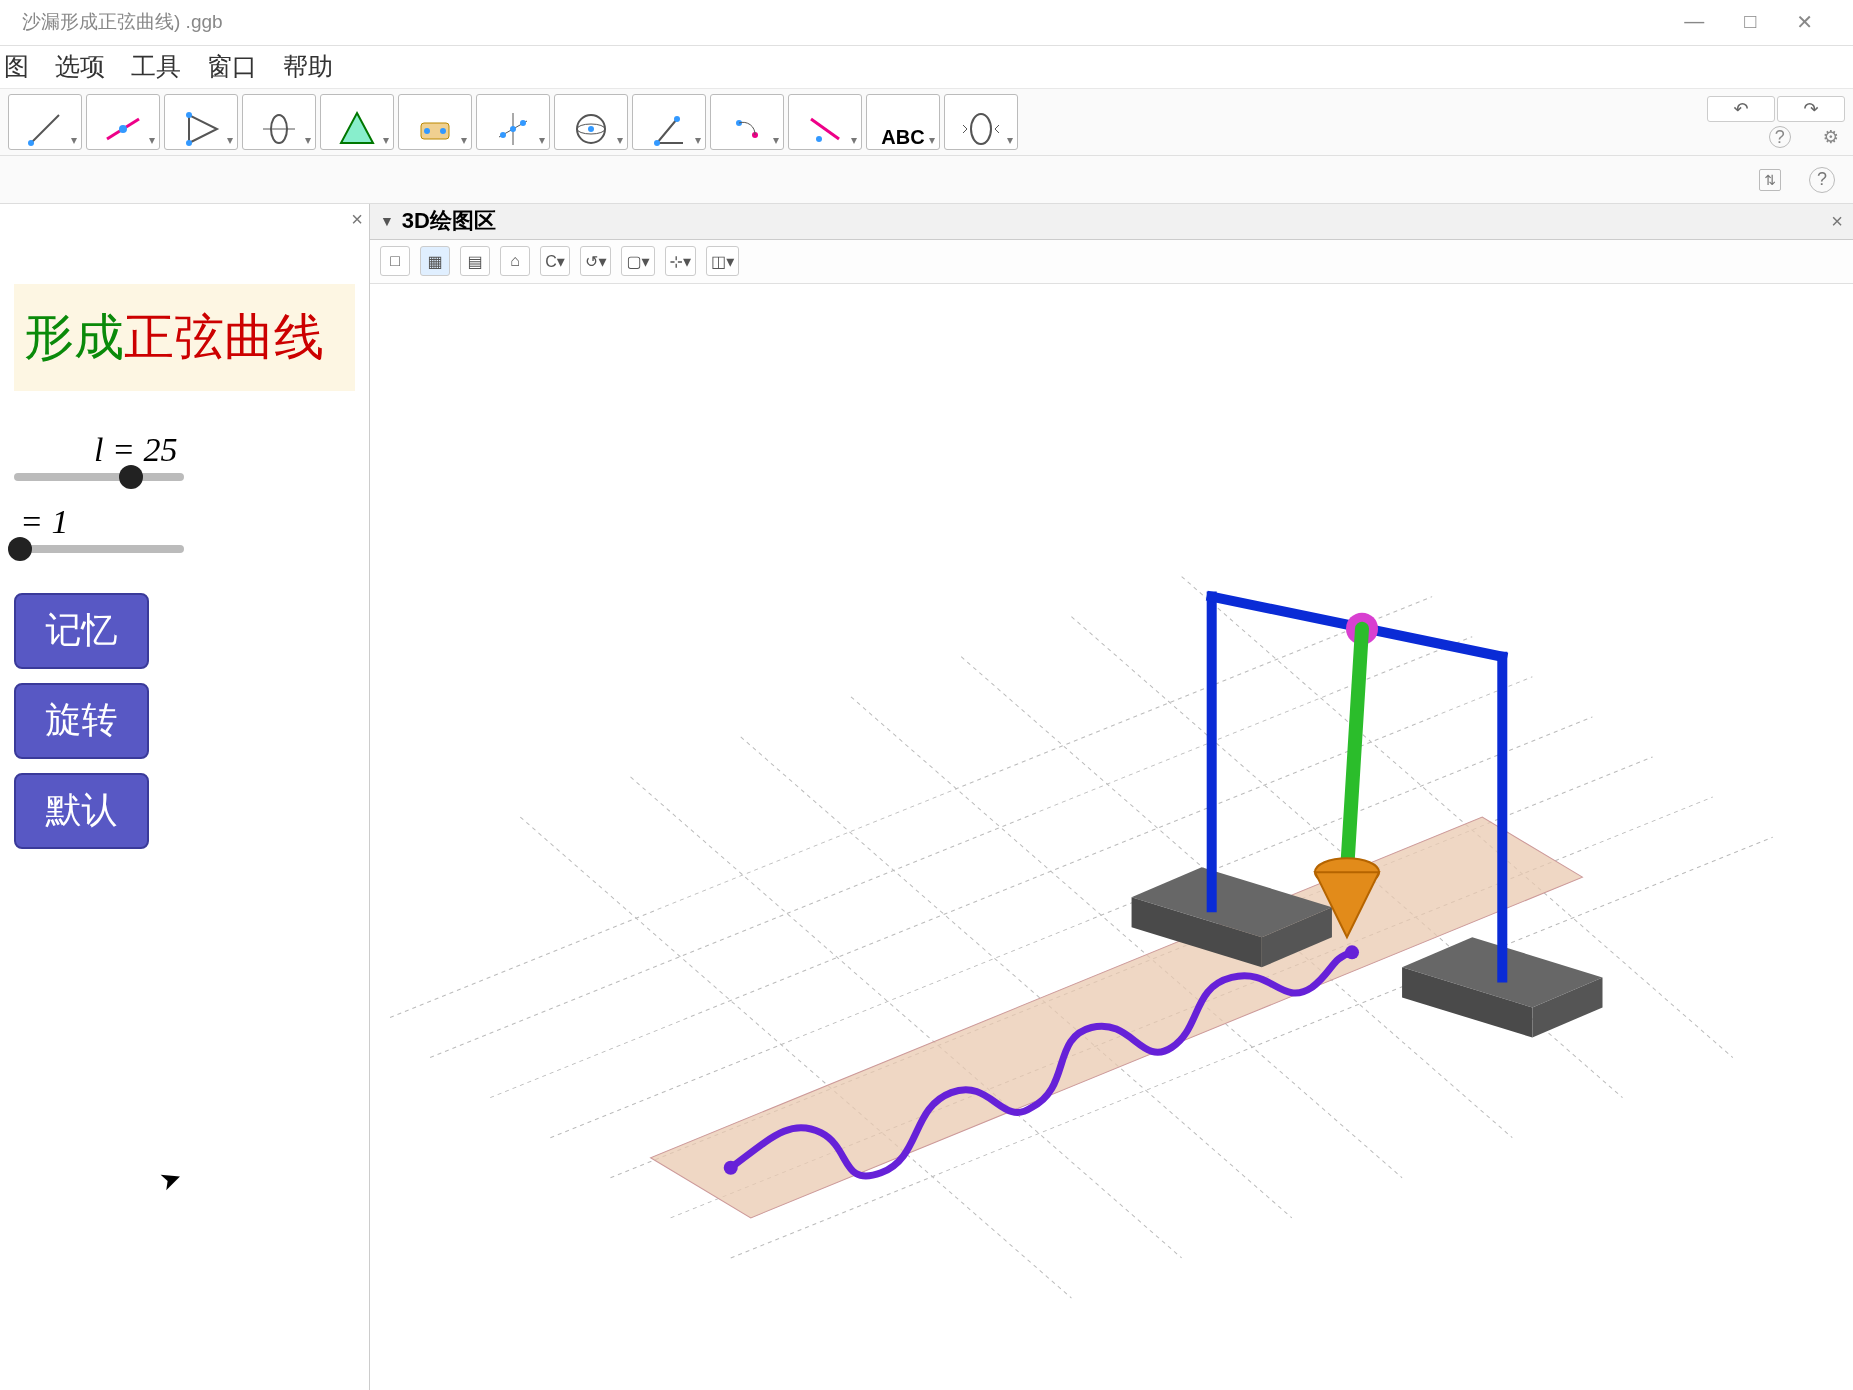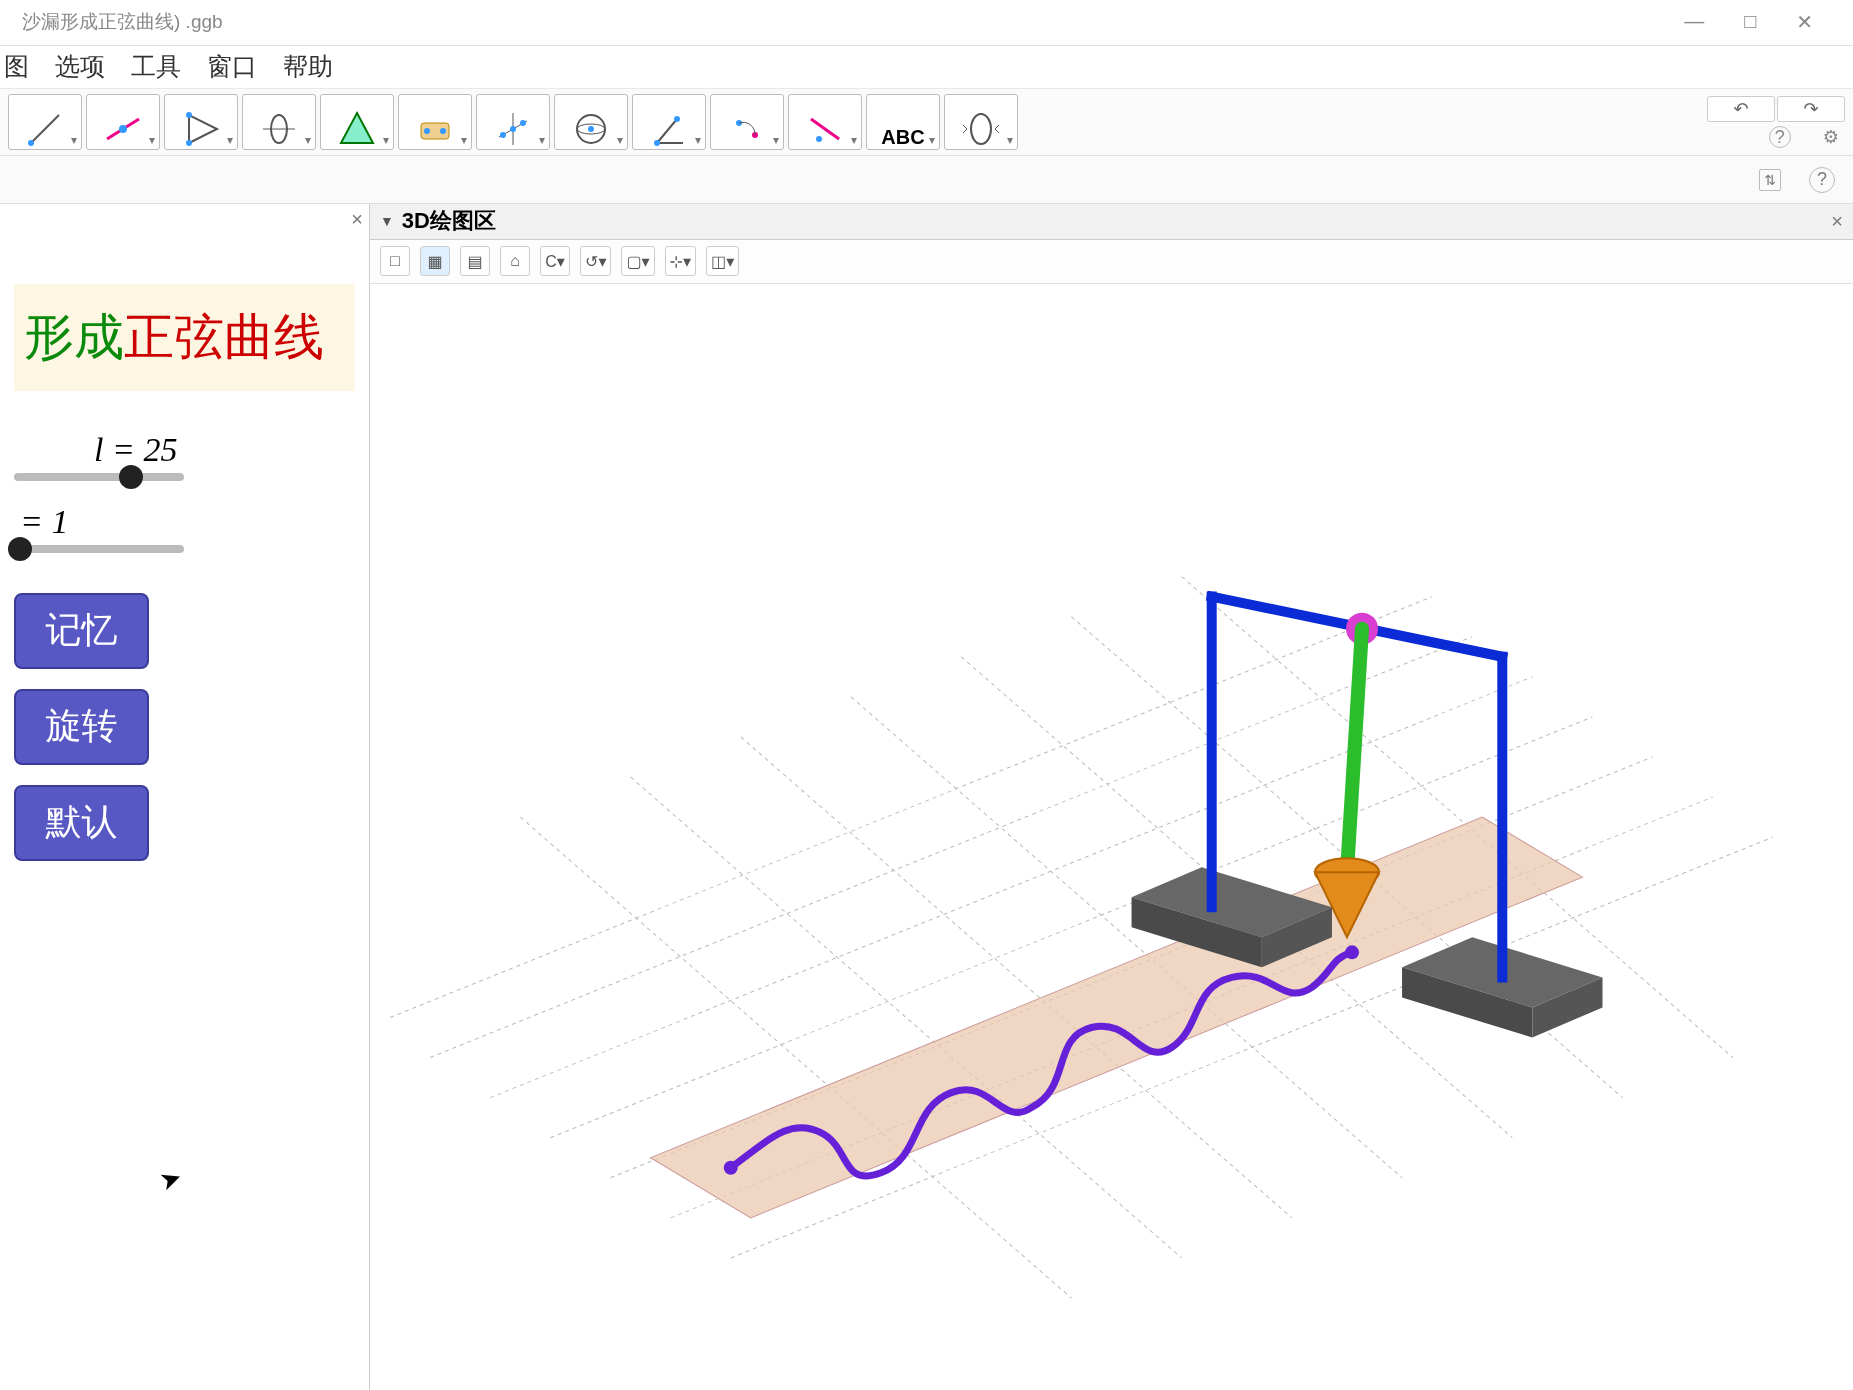--- a/index.html
+++ b/index.html
@@ -46,21 +46,21 @@
 .slider-label { font-size: 34px; font-style: italic; font-family: "Cambria Math", serif; margin-left: 80px; margin-bottom: 4px; }
 .slider-track { height: 8px; background: #bbb; border-radius: 4px; position: relative; width: 170px; }
 .slider-thumb { position: absolute; width: 24px; height: 24px; background: #222; border-radius: 50%; top: -8px; }
 
 .slider-row.s2 .slider-label { margin-left: 6px; }
 .slider-row.s3 .slider-label { margin-left: 140px; }
 .slider-row.s1 .slider-track { width: 170px; }
 .slider-row.s2 .slider-track { width: 170px; }
 .slider-row.s3 .slider-track { width: 180px; }
 
-.btnbox { margin-top: 40px; display: flex; flex-direction: column; gap: 20px; }
+.btnbox { margin-top: 40px; display: flex; flex-direction: column; gap: 14px; }
 .action-btn { width: 135px; height: 76px; background: #5858c4; color: #fff; border: 2px solid #3a3a9a; border-radius: 8px; font-size: 36px; display: flex; align-items: center; justify-content: center; cursor: default; }
 
 .cursor-arrow { position: absolute; left: 160px; top: 960px; font-size: 26px; transform: rotate(-20deg); color:#000;}
 
 
 .right-panel { flex: 1; display: flex; flex-direction: column; background: #fff; position: relative; }
 .panel-header { height: 36px; display: flex; align-items: center; justify-content: space-between; padding: 0 10px; background: #f1f1f1; border-bottom: 1px solid #ccc; font-size: 22px; }
 .panel-header .left { display:flex; align-items:center; gap:8px;}
 .panel-header .tri { font-size: 14px; color:#555;}
 .panel-header .label { font-weight: bold; }

